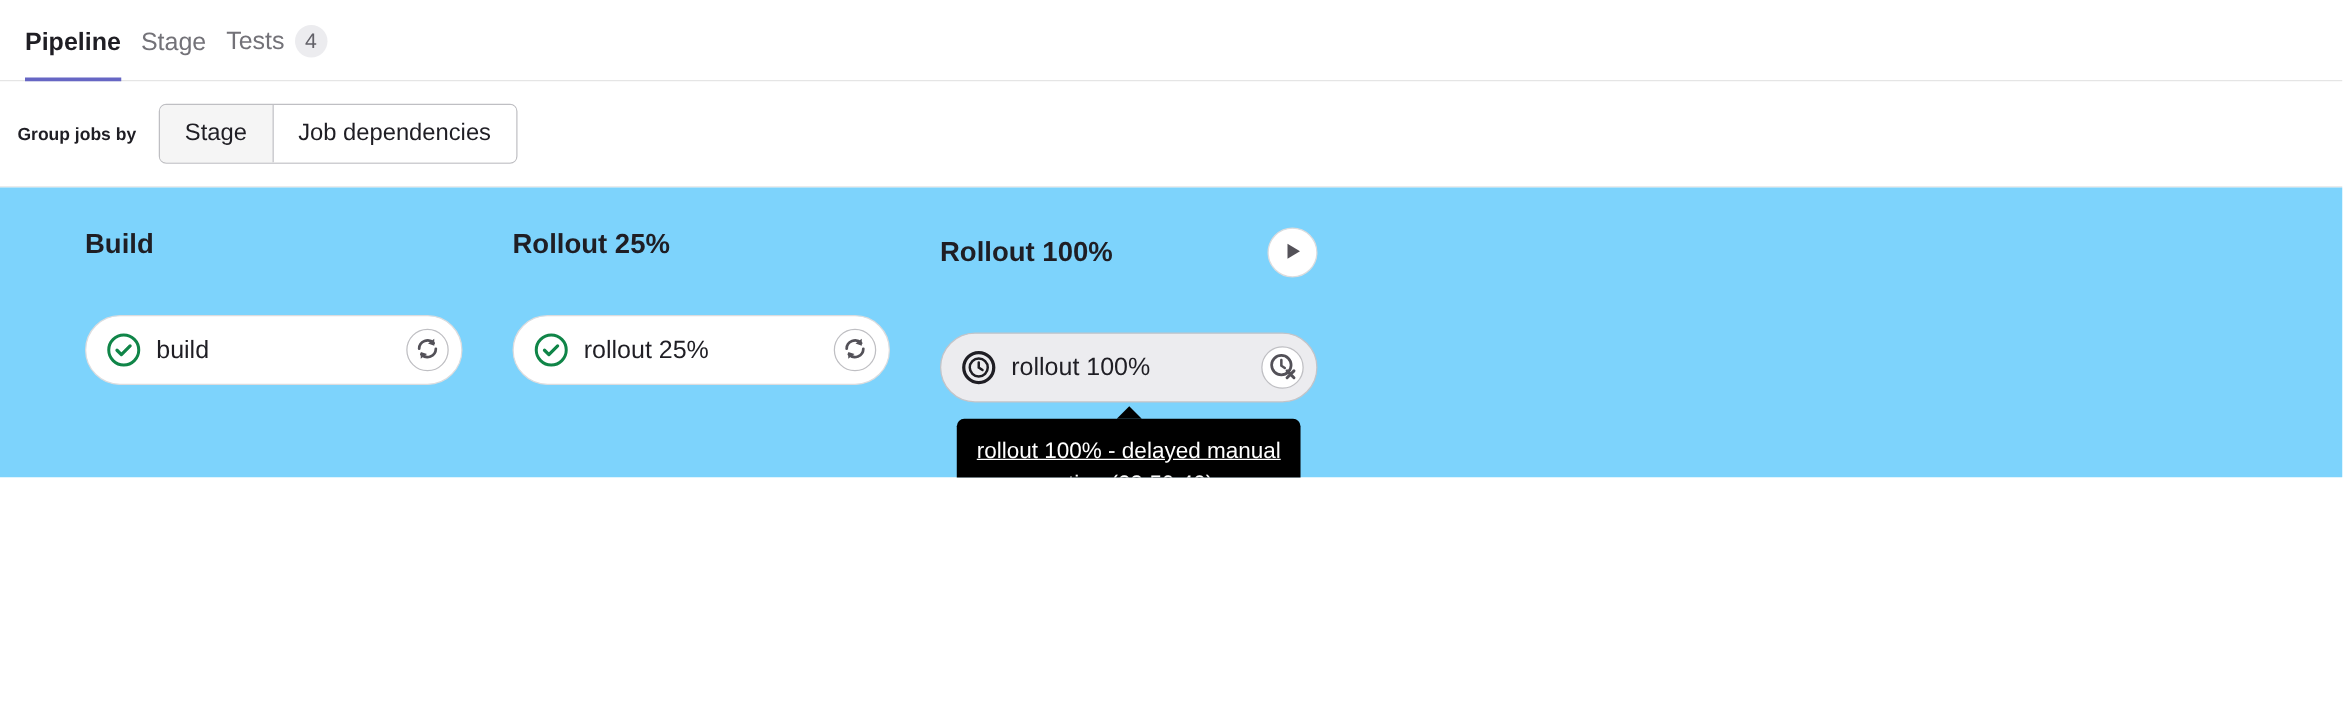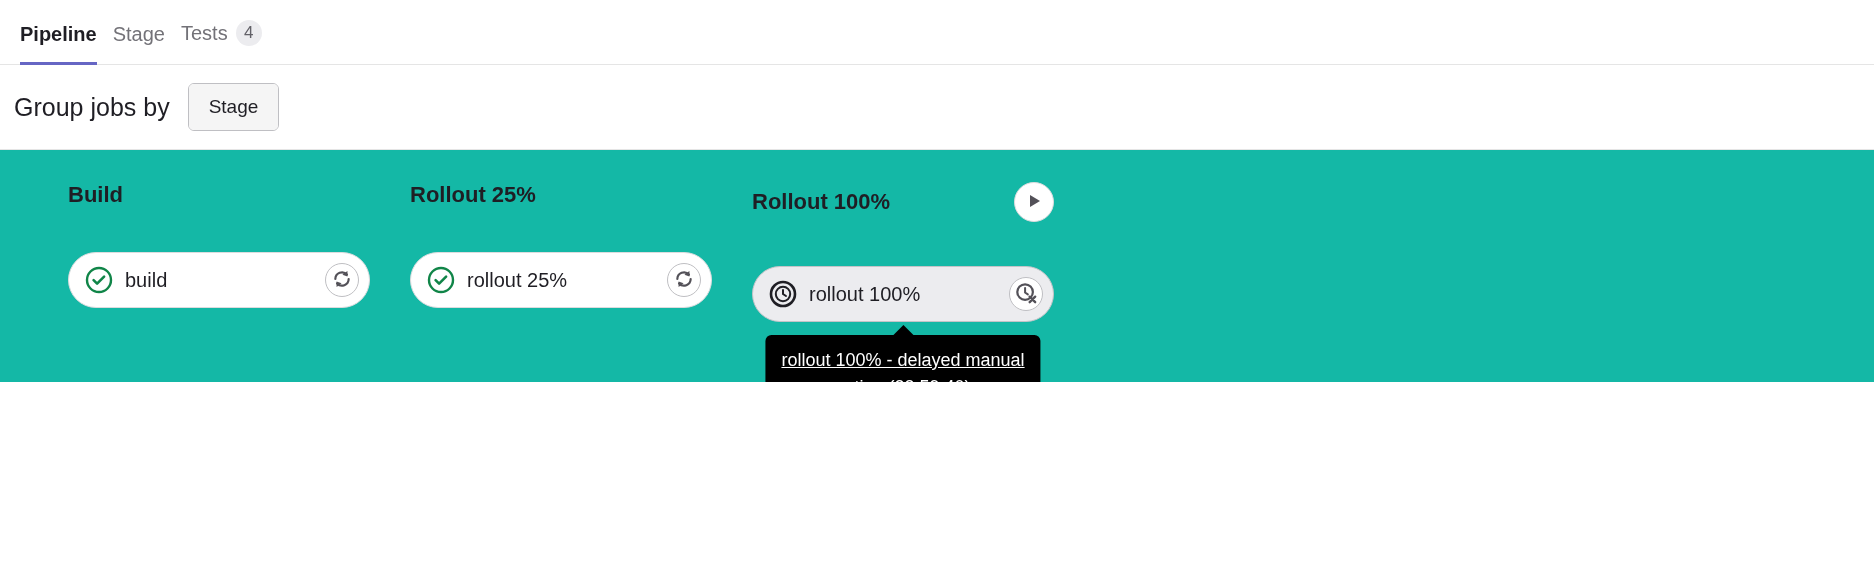--- a/index.html
+++ b/index.html
@@ -51,22 +51,22 @@
       font-weight: 400;
     }
     .group-row {
       display: flex;
       align-items: center;
       gap: 18px;
       padding: 18px 14px;
       border-bottom: 1px solid #e5e5e5;
     }
     .group-label {
-      font-size: 25px;
-      font-weight: 400;
+      font-size: 14px;
+      font-weight: 700;
       color: #1f1e24;
     }
     .segmented {
       display: inline-flex;
       border: 1px solid #bfbfc3;
       border-radius: 6px;
       overflow: hidden;
     }
     .segmented button {
       border: none;
@@ -76,21 +76,21 @@
       padding: 12px 20px;
       cursor: pointer;
     }
     .segmented button.active {
       background: #f5f5f5;
     }
     .segmented button + button {
       border-left: 1px solid #bfbfc3;
     }
     .pipeline-area {
-      background: #14b8a6;
+      background: #7dd3fc;
       padding: 32px 14px 60px 14px;
     }
     .stages {
       display: flex;
       gap: 40px;
       align-items: flex-start;
       padding-left: 54px;
     }
     .stage {
       width: 302px;
@@ -200,20 +200,21 @@
   <div class="tab">
     <span>Tests</span>
     <span class="badge">4</span>
   </div>
 </div>
 
 <div class="group-row">
   <span class="group-label">Group jobs by</span>
   <div class="segmented">
     <button class="active">Stage</button>
+    <button>Job dependencies</button>
   </div>
 </div>
 
 <div class="pipeline-area">
   <div class="stages">
 
     <div class="stage">
       <div class="stage-header">
         <span class="stage-title">Build</span>
       </div>

